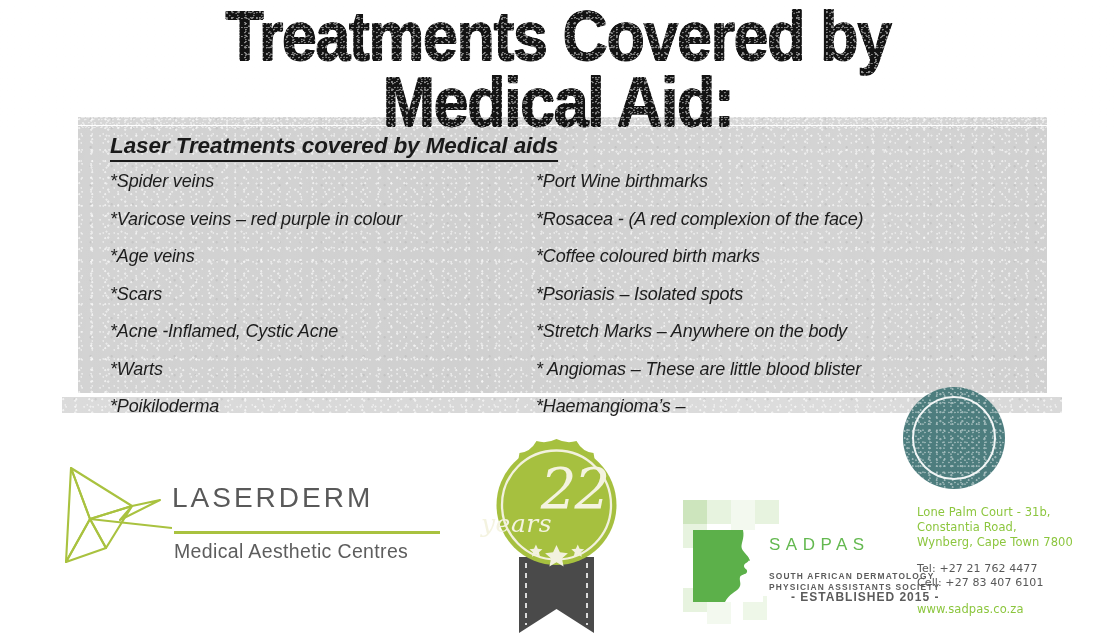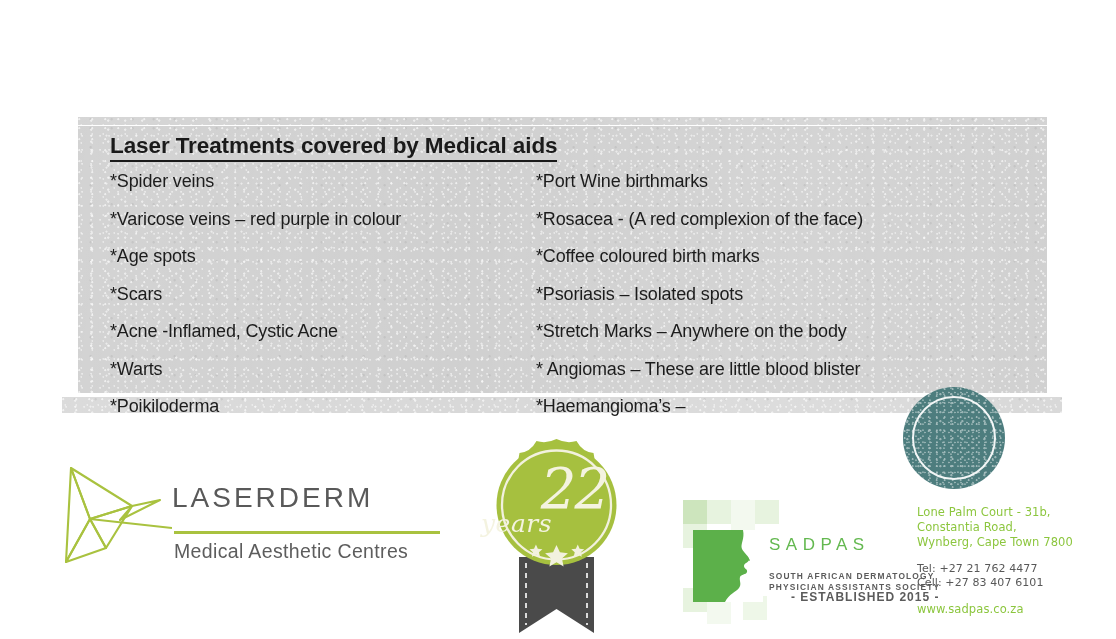--- a/index.html
+++ b/index.html
@@ -103,20 +103,21 @@
 
   
   .content {
     position: absolute;
     left: 0;
     top: 0;
     width: 1116px;
     height: 635px;
     z-index: 3;
     pointer-events: none;
+    font-style: italic;
   }
   .subtitle {
     position: absolute;
     left: 110px;
     top: 133px;
     font-size: 22.5px;
     font-weight: bold;
     color: #1a1a1a;
     letter-spacing: -0.1px;
     border-bottom: 2px solid #1a1a1a;
@@ -312,28 +313,33 @@
     <div class="panel-noise"></div>
   </div>
   <div class="panel-strip-bottom">
     <div class="panel-noise"></div>
   </div>
 
   <div class="teal-circle">
     <div class="teal-noise"></div>
   </div>
 
+  <div class="title-block">
+    <div class="title-line l1">Treatments Covered by</div>
+    <div class="title-line l2">Medical Aid:</div>
+    <div class="grain"></div>
+  </div>
 
   <div class="content">
     <div class="subtitle">Laser Treatments covered by Medical aids</div>
 
     <div class="col col-left">
       <div class="item">*Spider veins</div>
       <div class="item">*Varicose veins – red purple in colour</div>
-      <div class="item">*Age spots</div>
+      <div class="item">*Age veins</div>
       <div class="item">*Scars</div>
       <div class="item">*Acne -Inflamed, Cystic Acne</div>
       <div class="item">*Warts</div>
       <div class="item">*Poikiloderma</div>
     </div>
 
     <div class="col col-right">
       <div class="item">*Port Wine birthmarks</div>
       <div class="item">*Rosacea - (A red complexion of the face)</div>
       <div class="item">*Coffee coloured birth marks</div>

